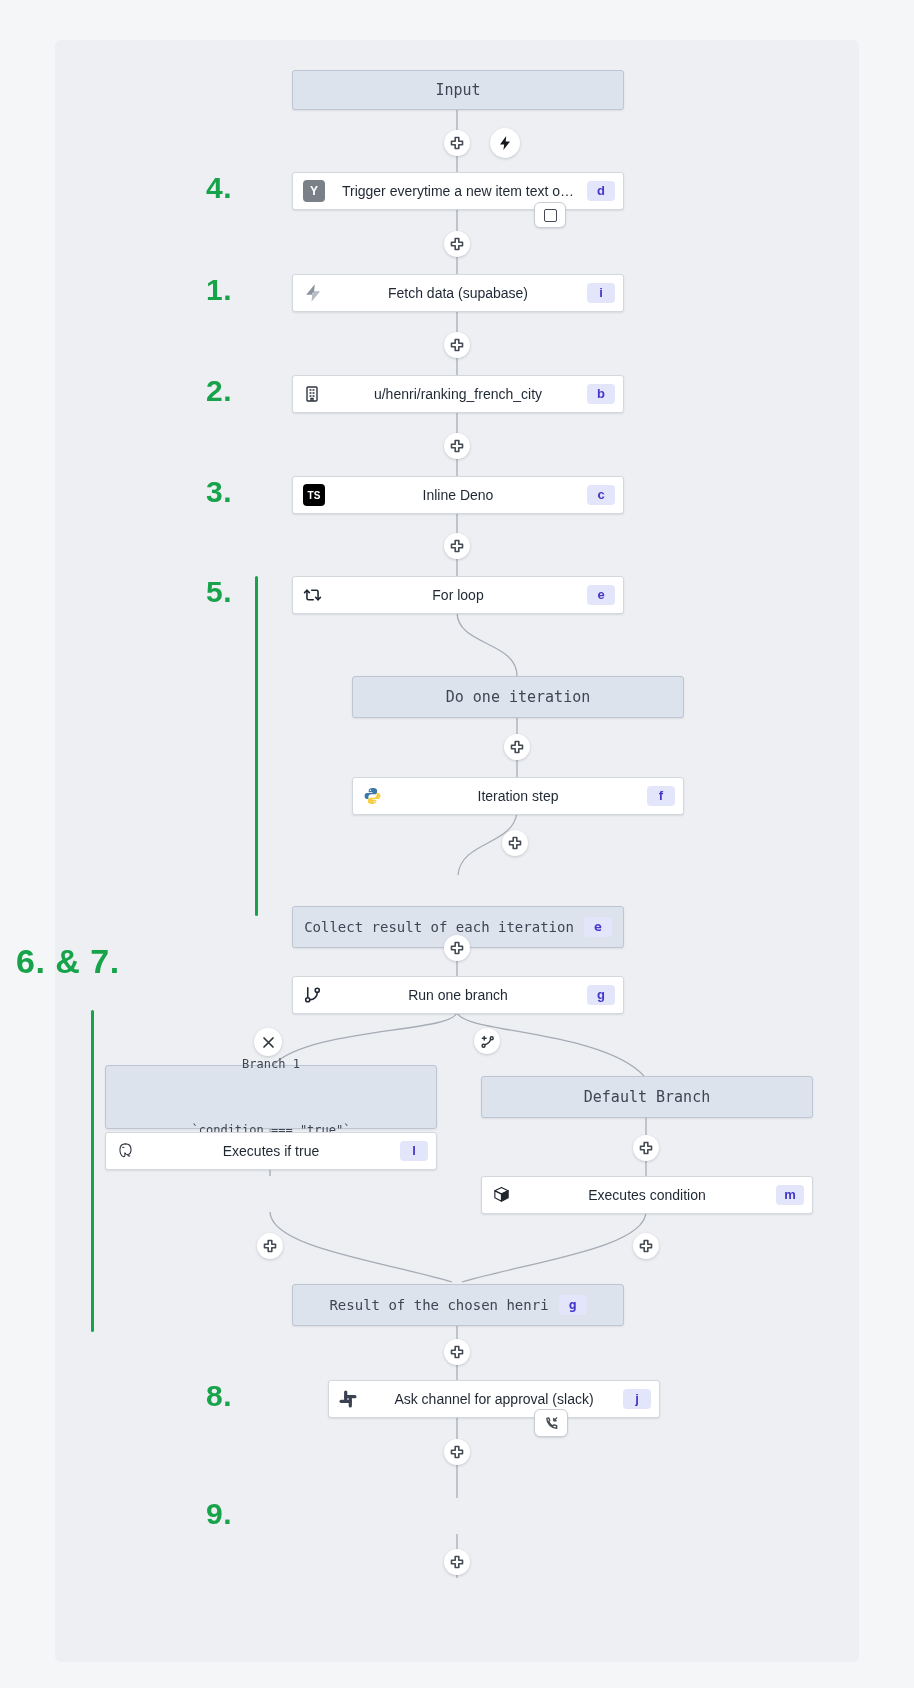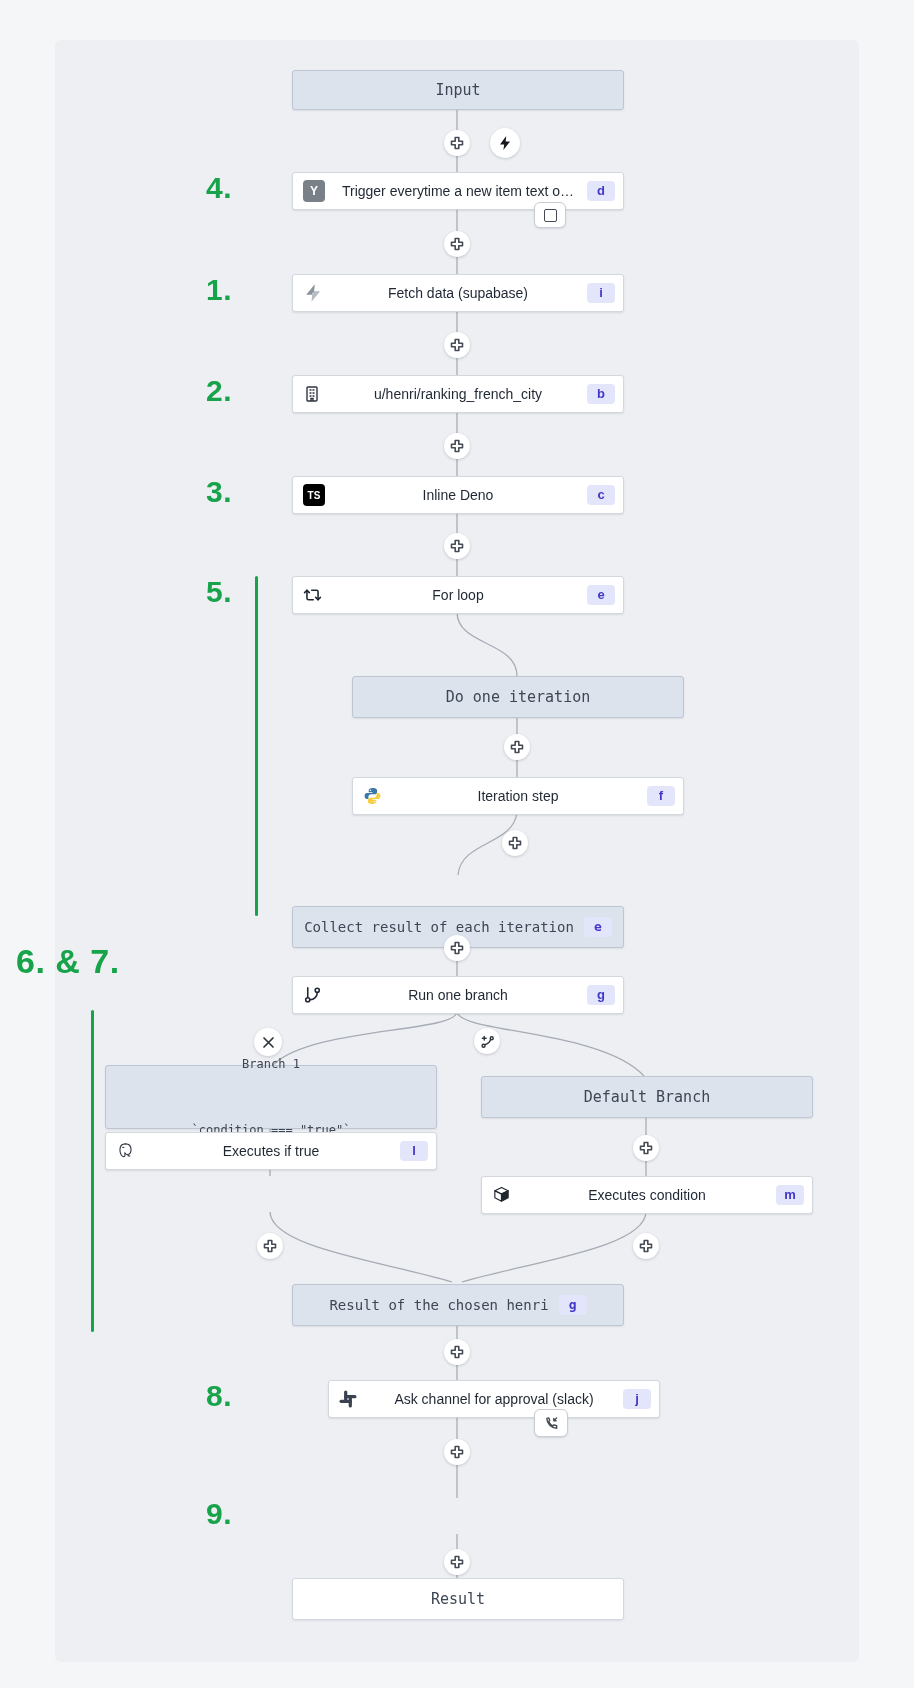--- a/index.html
+++ b/index.html
@@ -322,16 +322,13 @@
       </svg>
   </div>
 
 
   <div class="circle" style="left:457px;top:1562px;width:26px;height:26px;">
     <svg width="14" height="14">
         <path d="M5.2,1.5 h3.6 v3.7 h3.7 v3.6 h-3.7 v3.7 h-3.6 v-3.7 h-3.7 v-3.6 h3.7 z" fill="#fff" stroke="#454b54" stroke-width="1.6" stroke-linejoin="round"></path>
       </svg>
   </div>
 
-  <div class="vnode" style="left:292px;top:1578px;width:330px;height:40px;background:#fff;border-color:#d3d8de;">
-    <span>Result</span>
-  </div>
 </div>
 
 </body></html>

